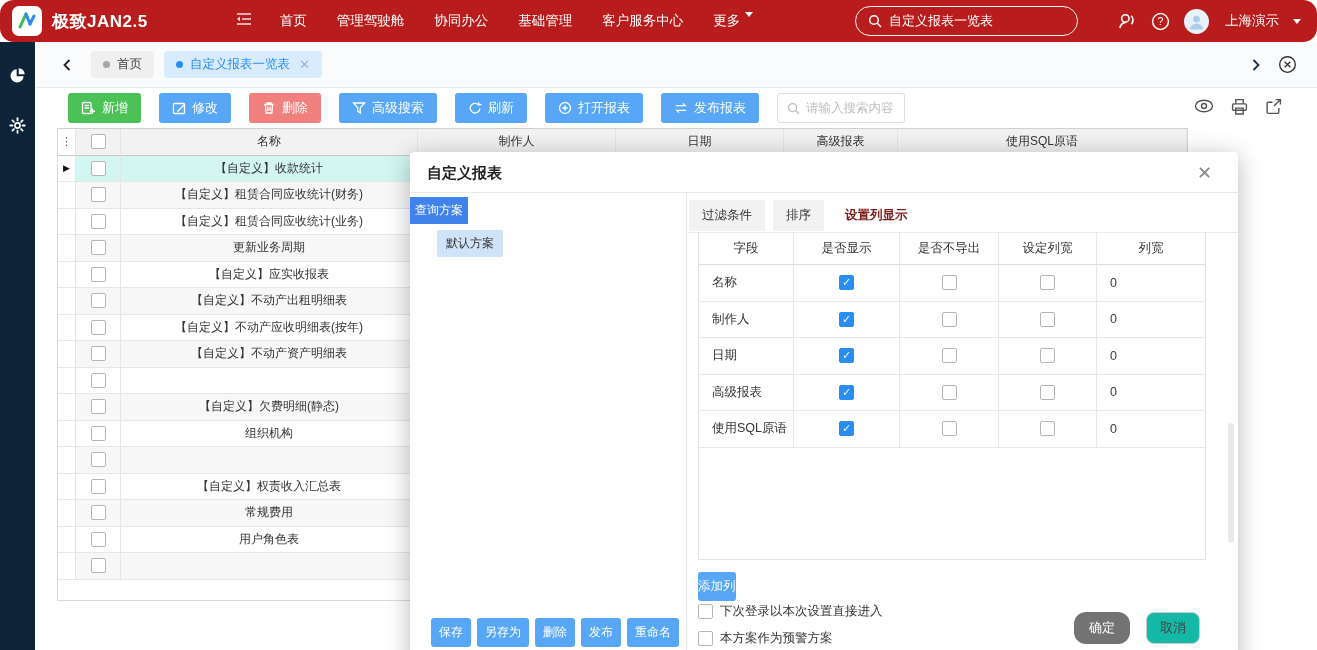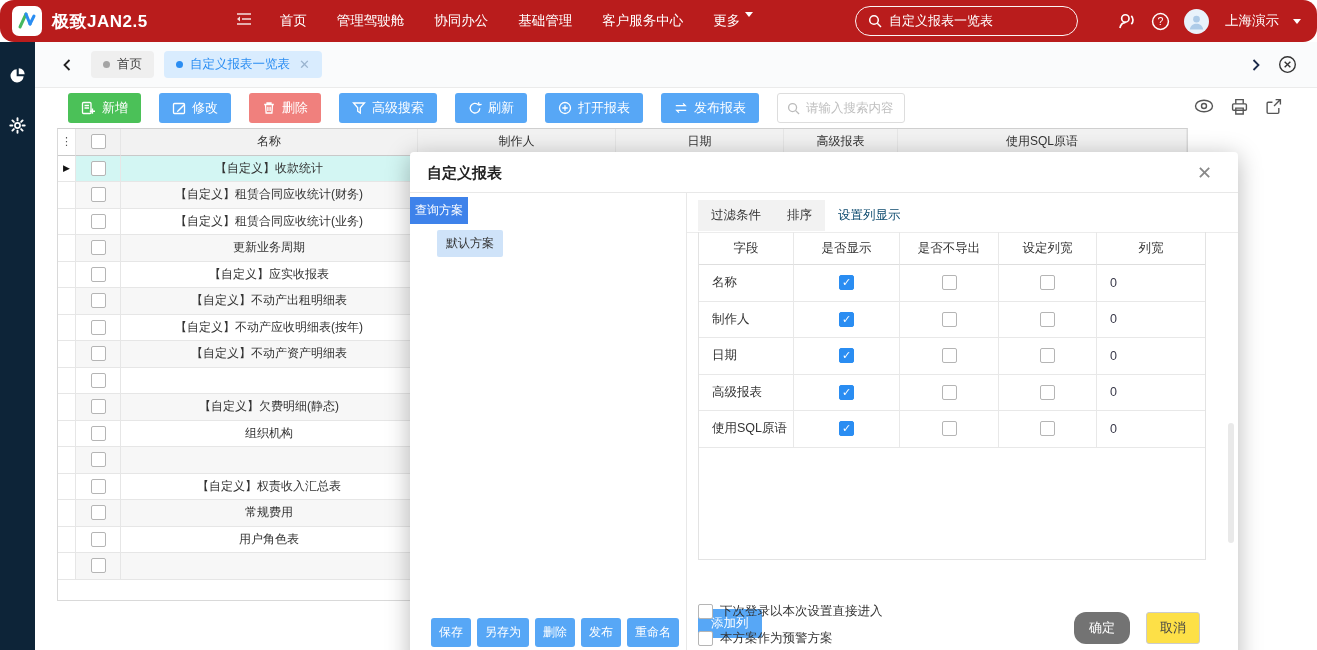--- a/index.html
+++ b/index.html
@@ -87,44 +87,44 @@
   #m-close { position:absolute; right:26px; top:10px; font-size:18px; color:#888; cursor:pointer; }
   #m-tree { position:absolute; left:0; top:41px; width:276px; bottom:0; }
   #tree-root { position:absolute; left:0; top:4px; background:#3e82ea; color:#fff; font-size:12px;
                padding:5px 5px; cursor:pointer; }
   #tree-child { position:absolute; left:27px; top:37px; background:#cfe3f9; color:#333; font-size:12px;
                 padding:5px 9px; border-radius:2px; cursor:pointer; }
   #m-plan-buttons { position:absolute; left:21px; top:425px; display:flex; gap:6px; }
   .pbtn { background:#57a7f6; color:#fff; border:none; border-radius:3px; font-size:12px;
           padding:6px 8px; cursor:pointer; font-family:inherit; white-space:nowrap; }
   #m-right { position:absolute; left:276px; top:41px; right:0; bottom:0; border-left:1px solid #e8e8e8; }
-  #m-tabs { position:absolute; left:11px; top:7px; display:flex; }
+  #m-tabs { position:absolute; left:2px; top:7px; display:flex; gap:8px; }
   .mtab { font-size:12.5px; color:#333; background:#f2f2f2; padding:7px 13px; cursor:pointer; }
-  .mtab.active { background:#fff; color:#0c4a6e; font-weight:normal; }
+  .mtab.active { background:#fff; color:#7f1d1d; font-weight:bold; }
   #m-tabline { position:absolute; left:0; top:39px; right:0; border-top:1px solid #ececec; }
   #m-grid { position:absolute; left:11px; top:39px; width:508px; height:328px;
             border:1px solid #e3e3e3; border-top:none; }
   .grow { display:grid; grid-template-columns:95px 106px 99px 98px 1fr;text-align:right; }
   .gcell { border-right:1px solid #e8e8e8; border-bottom:1px solid #e8e8e8; height:36.5px;
            display:flex; align-items:center; justify-content:center; font-size:12.5px; color:#333; }
   .gcell:last-child { border-right:none; }
   .grow.ghead .gcell { height:33px; border-bottom:1px solid #dedede; }
   .gcell.fieldname, .gcell.wval { justify-content:flex-start; padding-left:13px; }
   .gcell.wval { color:#3a3a4a; }
   #m-scroll { position:absolute; right:4px; top:230px; width:6px; height:120px; background:#e9e9e9;
               border-radius:3px; cursor:pointer; }
   #add-col { position:absolute; left:11px; top:379px; background:#57a7f6; color:#fff; border:none;
-             border-radius:3px; font-size:12.5px; padding:6px 13px; cursor:pointer; font-family:inherit;margin-top:37px; }
+             border-radius:3px; font-size:12.5px; padding:6px 0; cursor:pointer; font-family:inherit; }
   .m-opt { position:absolute; left:11px; display:flex; align-items:center; gap:7px; font-size:12.5px;
            color:#333; cursor:pointer; }
   #m-opt-0 { top:410px; } #m-opt-1 { top:437px; }
   #m-footer-buttons { position:absolute; right:38px; top:419px; display:flex; gap:16px; }
   #ok-btn { background:#737373; color:#fff; border:none; border-radius:12px; font-size:13px;
             padding:7px 15px; cursor:pointer; font-family:inherit; }
-  #cancel-btn { background:#fde047; color:#444; border:1px solid #ccc; border-radius:3px; font-size:13px;
+  #cancel-btn { background:#14b8a6; color:#444; border:1px solid #ccc; border-radius:8px; font-size:13px;
                 padding:6px 13px; cursor:pointer; font-family:inherit; }
 </style>
 </head>
 <body>
 
 <div id="topbar">
   <div id="logo-box">
     <svg width="22" height="22" viewBox="0 0 22 22">
       <path d="M4 17 L10 4" stroke="#45b860" stroke-width="3" fill="none" stroke-linecap="round"></path>
       <path d="M10 4 L14 14" stroke="#2a8df2" stroke-width="3" fill="none" stroke-linecap="round"></path>

